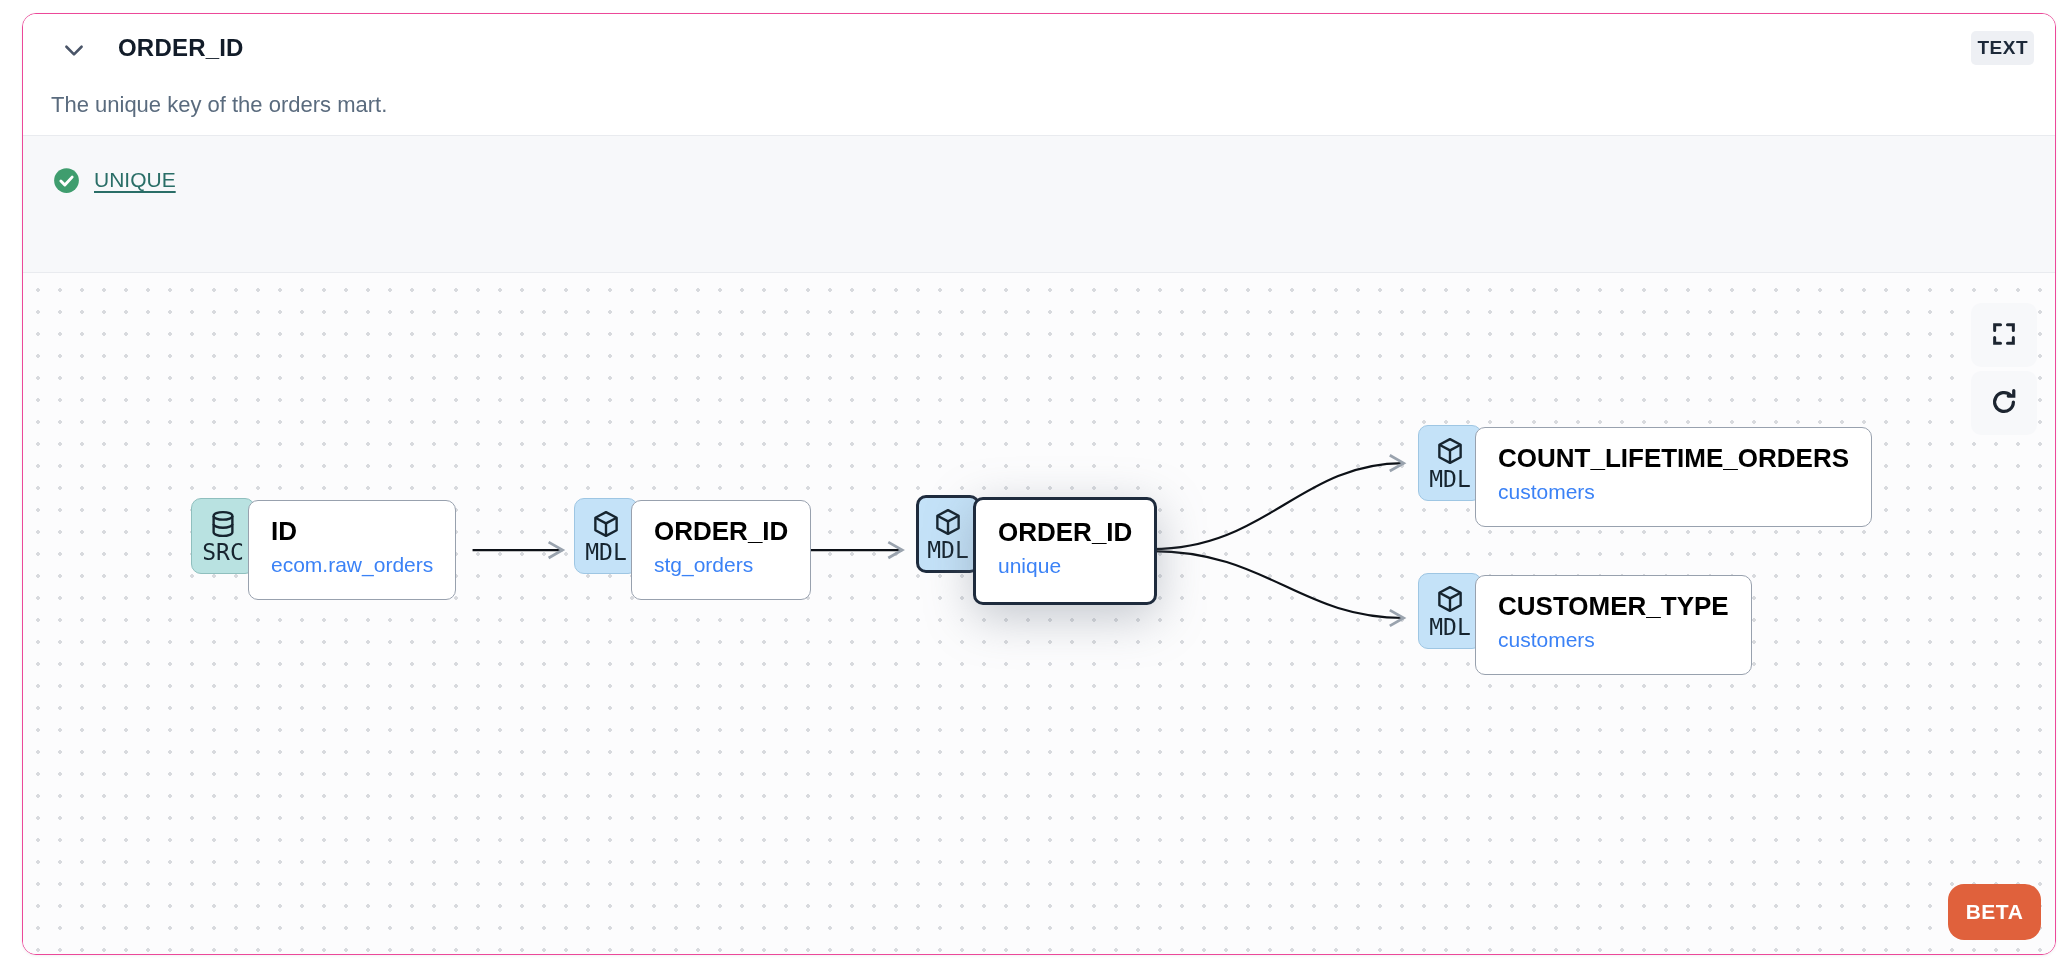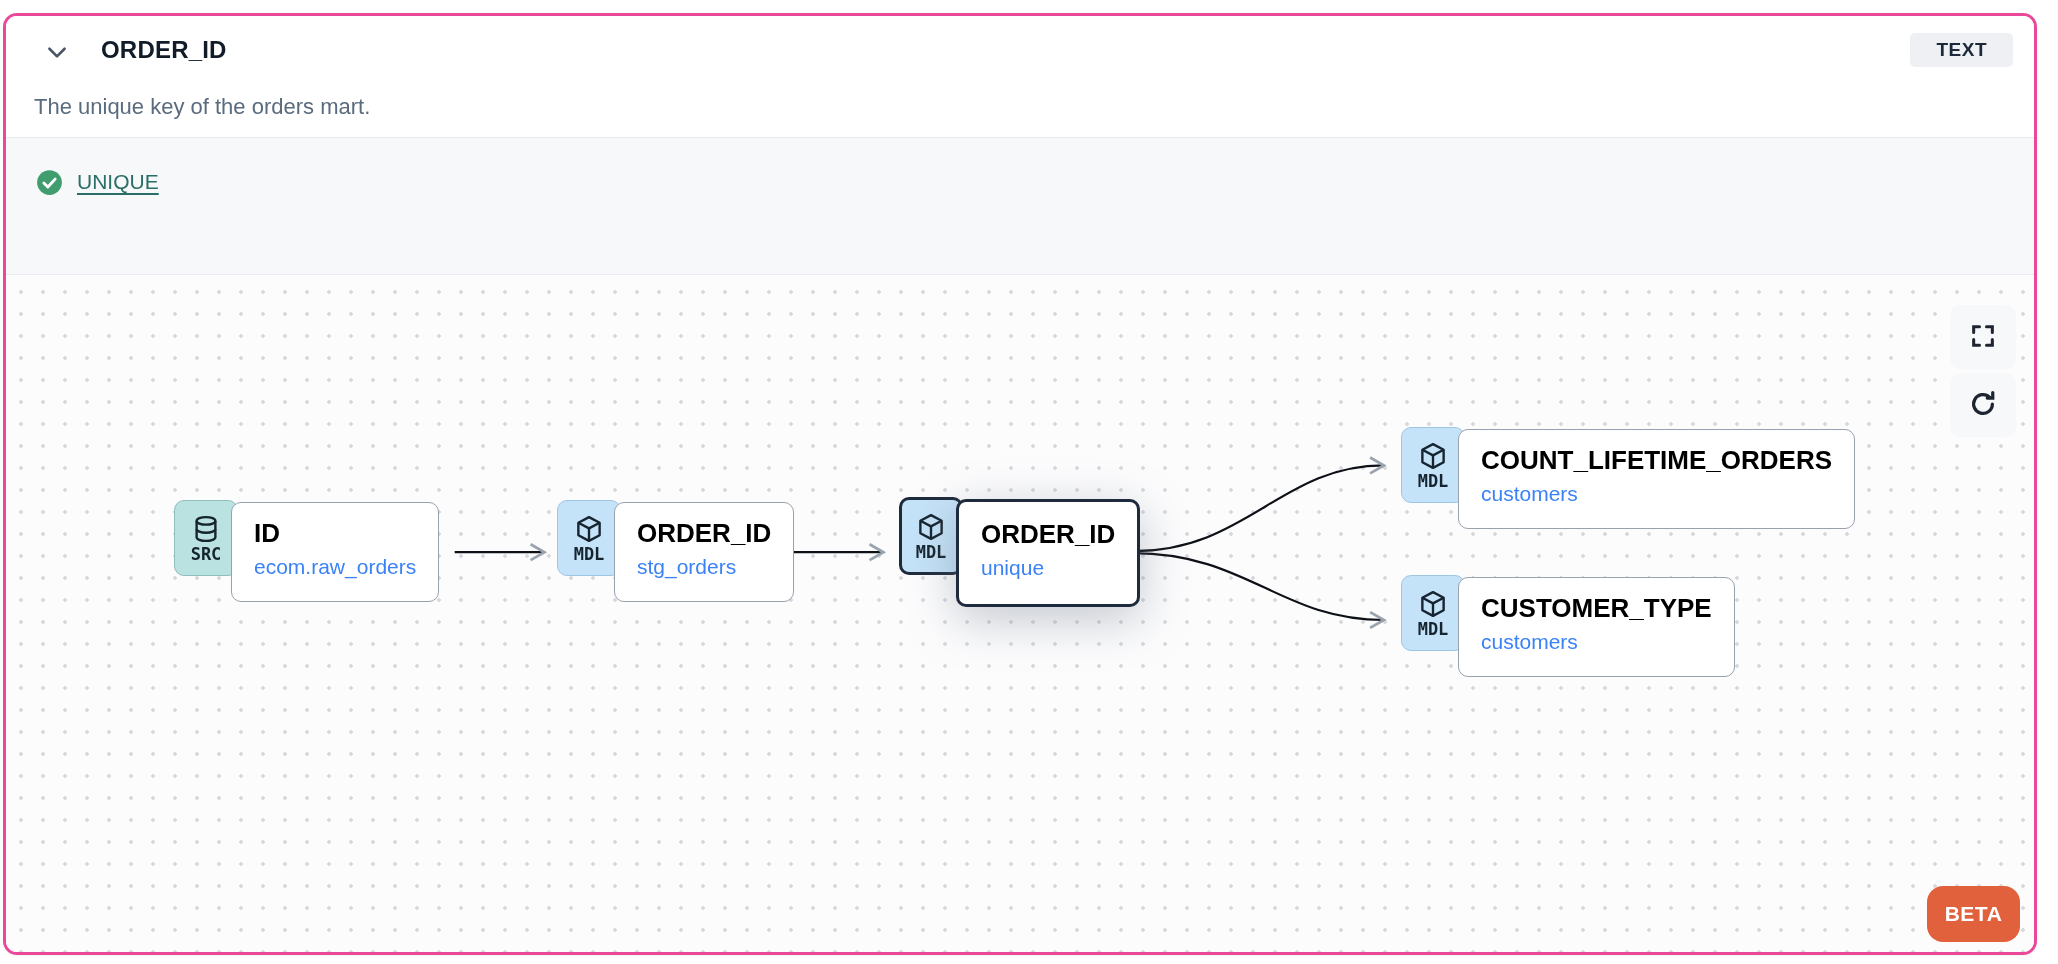--- a/index.html
+++ b/index.html
@@ -1,34 +1,34 @@
 <!DOCTYPE html>
 <html><head>
 <meta charset="utf-8">
 <style>
   * { margin: 0; padding: 0; box-sizing: border-box; }
   html, body { width: 2058px; height: 964px; background: #ffffff; font-family: "Liberation Sans", sans-serif; overflow: hidden; }
 
   .panel {
-    position: absolute; left: 3px; top: 13px; width: 2034px; height: 942px;
-    background: #ffffff; border: 3px solid #ec4899; border-radius: 14px;
+    position: absolute; left: 22px; top: 13px; width: 2034px; height: 942px;
+    background: #ffffff; border: 1px solid #ec4899; border-radius: 14px;
     box-shadow: 0 1px 3px rgba(16,24,40,.06);
     overflow: hidden;
   }
 
   
   .header { position: relative; height: 122px; background: #ffffff; border-bottom: 1px solid #e9ebef; }
   .collapse-btn {
     position: absolute; left: 36px; top: 22px; width: 30px; height: 30px;
     display: flex; align-items: center; justify-content: center; cursor: pointer; border: 0; background: transparent;
   }
   .page-title { position: absolute; left: 95px; top: 20px; font-size: 24px; font-weight: 700; color: #121c29; letter-spacing: .2px; }
   .page-desc { position: absolute; left: 28px; top: 78px; font-size: 22px; color: #5a6b7e; }
   .type-badge {
-    position: absolute; right: 21px; top: 17px; height: 34px; padding: 0 26px;
+    position: absolute; right: 21px; top: 17px; height: 34px; padding: 0 6px;
     background: #eef0f4; border-radius: 5px; display: flex; align-items: center;
     font-size: 19px; font-weight: 600; color: #1d2939; letter-spacing: .5px; margin-left: 18px;
   }
 
   
   .tests { height: 137px; background: #f7f8fa; border-bottom: 1px solid #e9ebef; padding: 20px 0 0 30px; }
   .test-row { display: flex; align-items: center; gap: 14px; height: 48px; margin-bottom: 8px; }
   .check-icon { width: 27px; height: 27px; flex: 0 0 auto; }
   .test-link { font-size: 21px; font-weight: 500; color: #2a6e67; text-decoration: underline; text-underline-offset: 4px; cursor: pointer; }
 
@@ -42,21 +42,21 @@
   }
   .edges-svg { position: absolute; inset: 0; width: 100%; height: 100%; }
 
   .node { position: absolute; cursor: pointer; }
   .nbadge {
     position: absolute; left: 0; top: 0; width: 64px; height: 76px; z-index: 1;
     border-radius: 10px; display: flex; flex-direction: column; align-items: center; justify-content: center; gap: 2px;
   }
   .nbadge.teal { background: #b9e2e1; border: 1px solid #8fbfbe; text-align: right; }
   .nbadge.blue { background: #c4e2f8; border: 1px solid #9ec6e3; }
-  .nbadge .blabel { font-family: "DejaVu Sans Mono", monospace; font-size: 17px; font-weight: 700; color: #16242f; line-height: 1; }
+  .nbadge .blabel { font-family: "DejaVu Sans Mono", monospace; font-size: 23px; font-weight: 400; color: #16242f; line-height: 1; }
   .nbadge svg { display: block; }
   .ncard {
     position: absolute; left: 57px; top: 2px; z-index: 2;
     background: #ffffff; border: 1px solid #98a1ae; border-radius: 10px;
     padding: 14px 22px 12px 22px; min-height: 100px;
   }
   .ntitle { font-size: 26px; font-weight: 600; color: #000000; white-space: nowrap; line-height: 1.3; }
   .nsub { font-size: 21px; color: #3b82f6; white-space: nowrap; margin-top: 4px; }
 
   .node.selected .nbadge { border: 3px solid #1e2b3d; }

